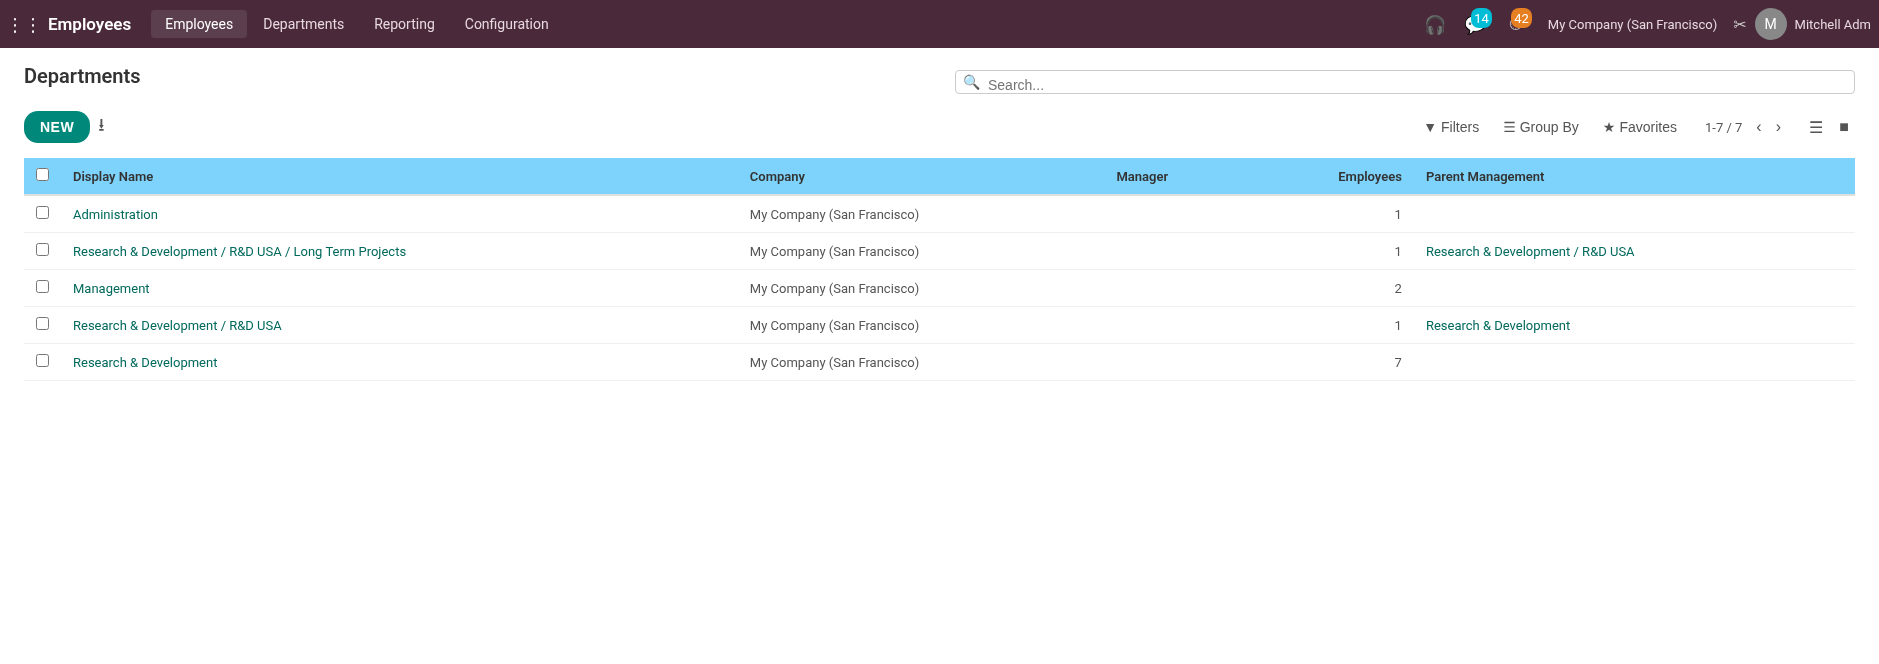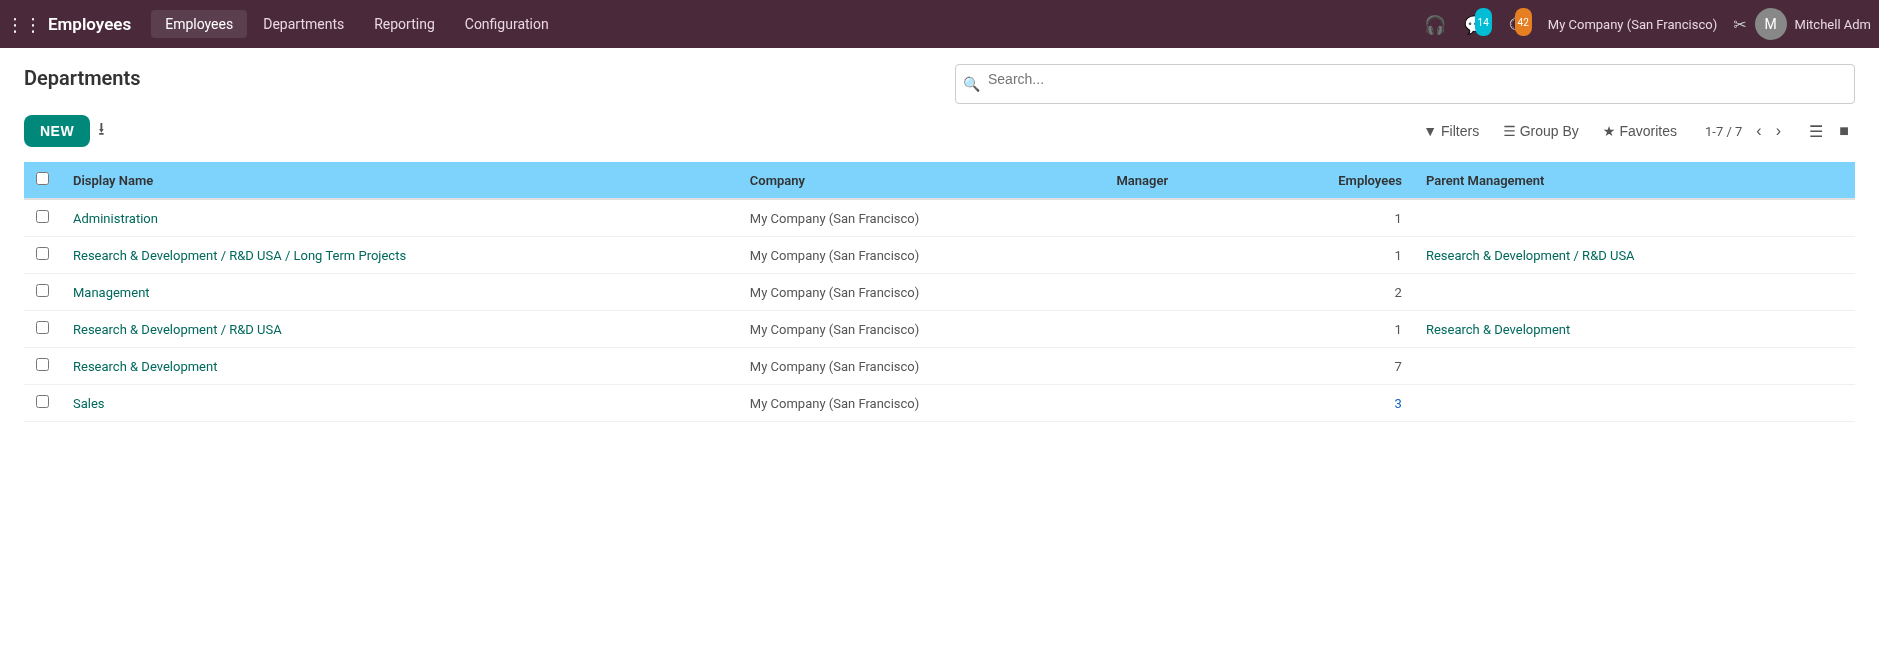--- a/index.html
+++ b/index.html
@@ -29,21 +29,21 @@
     }
     .topnav-menu-item.active { color: #fff; background: rgba(255,255,255,0.1); }
 
     .topnav-right {
       display: flex; align-items: center; gap: 8px; margin-left: auto;
     }
     .topnav-icon-btn {
       position: relative; width: 32px; height: 32px; display: flex; align-items: center; justify-content: center; cursor: pointer; color: #ccc; font-size: 18px;
     }
     .badge {
-      position: absolute; top: 0; right: 0; background: #00bcd4; color: #fff; font-size: 10px; min-width: 16px; height: 28px; border-radius: 8px; display: flex; align-items: center; justify-content: center; padding: 0 3px;
+      position: absolute; top: 0; right: 0; background: #00bcd4; color: #fff; font-size: 13px; min-width: 16px; height: 20px; border-radius: 8px; display: flex; align-items: center; justify-content: center; padding: 0 3px;
     }
     .badge.orange { background: #e67e22; }
     .topnav-company {
       color: #e8d8e0; font-size: 13px; cursor: pointer; padding: 0 8px;
     }
     .topnav-scissors {
       color: #ccc; font-size: 16px; cursor: pointer;
     }
     .topnav-avatar {
       width: 32px; height: 32px; border-radius: 50%; background: #888; overflow: hidden; cursor: pointer; display: flex; align-items: center; justify-content: center; color: #fff; font-size: 14px;
@@ -56,32 +56,32 @@
     .content-area {
       padding: 16px 24px;
       background: #fff;
       min-height: calc(100vh - 48px);
     }
 
     .page-title {
       font-size: 20px; font-weight: 600; color: #333; margin-bottom: 12px;
     }
     .btn-new {
-      background: #00897b; color: #fff; border: none; padding: 8px 16px; border-radius: 8px; font-size: 14px; font-weight: 600; cursor: pointer; letter-spacing: 0.5px;
+      background: #00897b; color: #fff; border: none; padding: 8px 16px; border-radius: 14px; font-size: 14px; font-weight: 600; cursor: pointer; letter-spacing: 0.5px;
     }
     .btn-download {
       background: none; border: none; cursor: pointer; color: #555; font-size: 18px; padding: 4px 8px;
     }
 
     
     .search-area {
       position: relative; flex: 1; max-width: 900px; margin-left: auto;
     }
     .search-input {
-      width: 100%; border: 1px solid #ccc; border-radius: 4px; padding: 6px 12px 16px 32px; font-size: 14px; color: #a21caf; outline: none;
+      width: 100%; border: 1px solid #ccc; border-radius: 4px; padding: 6px 12px 0 32px; font-size: 14px; color: #a21caf; outline: none;
     }
     .search-icon-inner {
       position: absolute; left: 8px; top: 50%; transform: translateY(-50%); color: #999; font-size: 14px;
     }
     .filter-btn {
       display: flex; align-items: center; gap: 4px; cursor: pointer; color: #555; font-size: 14px; background: none; border: none; padding: 4px 8px;
     }
     .pagination-info {
       color: #555; font-size: 13px; margin-left: 12px;
     }
@@ -238,23 +238,15 @@
           <td class="link-cell">Research &amp; Development</td>
         </tr>
         <tr>
           <td class="checkbox-cell"><input type="checkbox" class="row-checkbox" style=""></td>
           <td class="link-cell">Research &amp; Development</td>
           <td>My Company (San Francisco)</td>
           <td></td>
           <td class="right num-cell">7</td>
           <td></td>
         </tr>
-        <tr>
-          <td class="checkbox-cell"><input type="checkbox" class="row-checkbox" style=""></td>
-          <td class="link-cell">Sales</td>
-          <td>My Company (San Francisco)</td>
-          <td></td>
-          <td class="right num-cell blue">3</td>
-          <td></td>
-        </tr>
       </tbody>
   </table>
 </div>
 
 </body></html>

